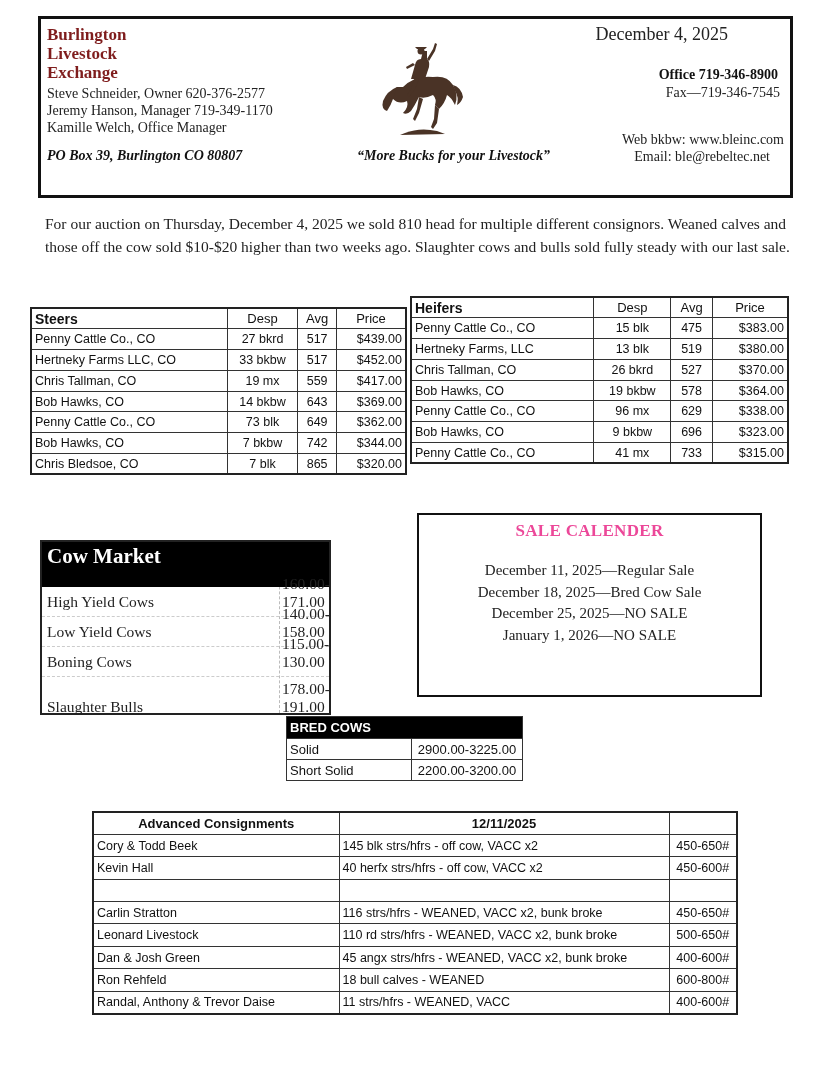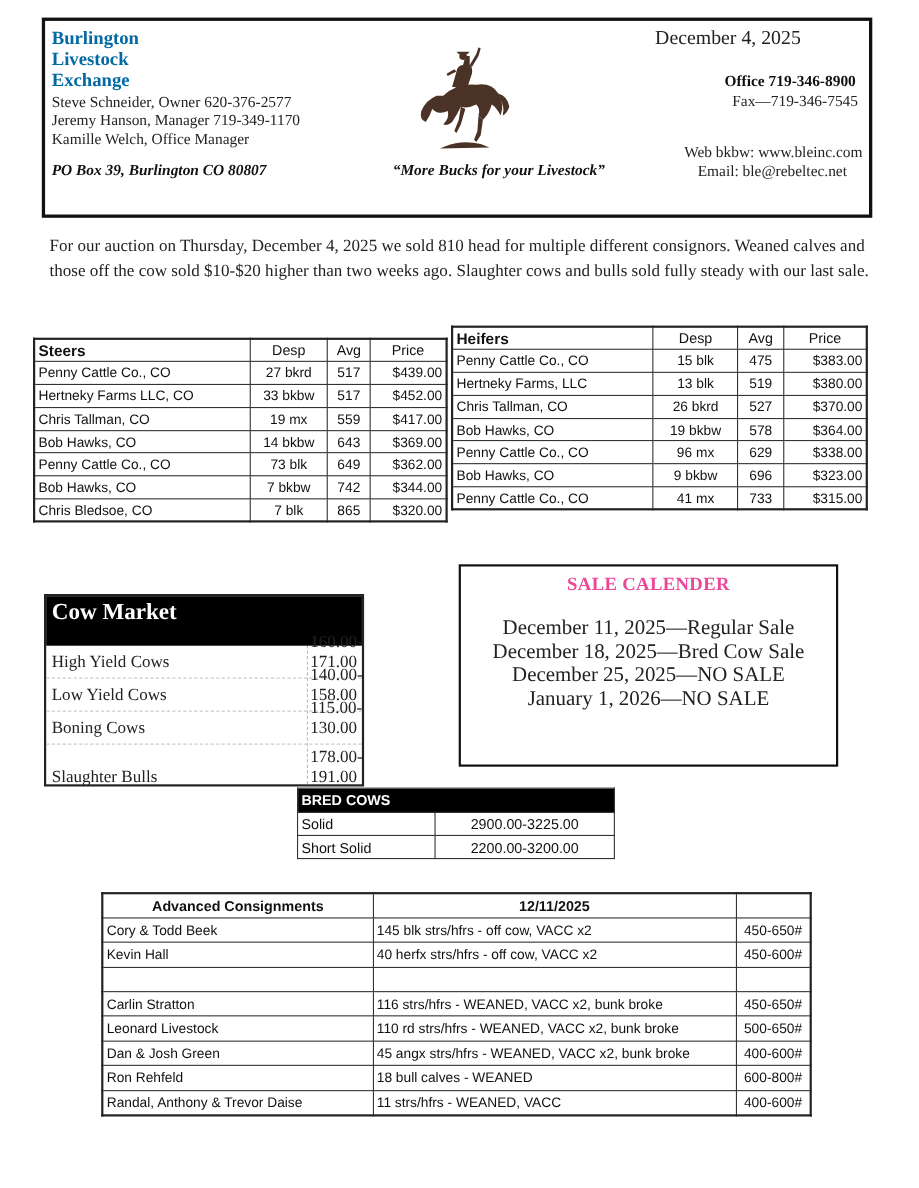--- a/index.html
+++ b/index.html
@@ -7,21 +7,21 @@
   body { position: relative; color: #1a1a1a; font-family: "Liberation Serif", serif; }
 
   
   .header-box {
     position: absolute; left: 38px; top: 16px; width: 755px; height: 182px;
     border: 3px solid #111;
   }
   .company {
     position: absolute; left: 6px; top: 6px;
     font-family: "Liberation Serif", serif; font-weight: bold; font-size: 17px; line-height: 19px;
-    color: #0369a1;
+    color: #7f1d1d;
   }
   .contacts {
     position: absolute; left: 6px; top: 66px;
     font-size: 14px; line-height: 17px; color: #222;
   }
   .address {
     position: absolute; left: 6px; top: 129px;
     font-size: 14px; font-style: italic; font-weight: bold; color: #111;
   }
   .logo {
@@ -93,25 +93,25 @@
   .cow-market .row.last { height: 44px; border-bottom: none; }
   .cow-market .row .label { position: absolute; left: 5px; bottom: 5px; }
   .cow-market .row .value { position: absolute; left: 240px; bottom: 5px; }
 
   
   .calendar {
     position: absolute; left: 417px; top: 513px; width: 345px; height: 184px;
     border: 2px solid #111; text-align: center; color: #222;
   }
   .calendar .title { font-weight: bold; font-size: 17px; margin-top: 6px; letter-spacing: 0.3px; color: #ec4899; }
-  .calendar .dates { margin-top: 19px; font-size: 19px; line-height: 21.5px; }
+  .calendar .dates { margin-top: 19px; font-size: 15px; line-height: 21.5px; }
 
   
   #bred {
-    position: absolute; left: 270px; top: 716px; width: 289px;
+    position: absolute; left: 286px; top: 716px; width: 237px;
     font-family: "Liberation Sans", sans-serif; font-size: 13px; color: #111;
     border: 1px solid #333;
   }
   #bred th { background: #000; color: #fff; text-align: left; font-weight: bold; height: 22px; padding: 0 3px; }
   #bred td { border: 1px solid #333; height: 21px; padding: 0 3px; }
   #bred td.v { text-align: center; }
 
   
   #consign {
     position: absolute; left: 92px; top: 811px; width: 646px;

